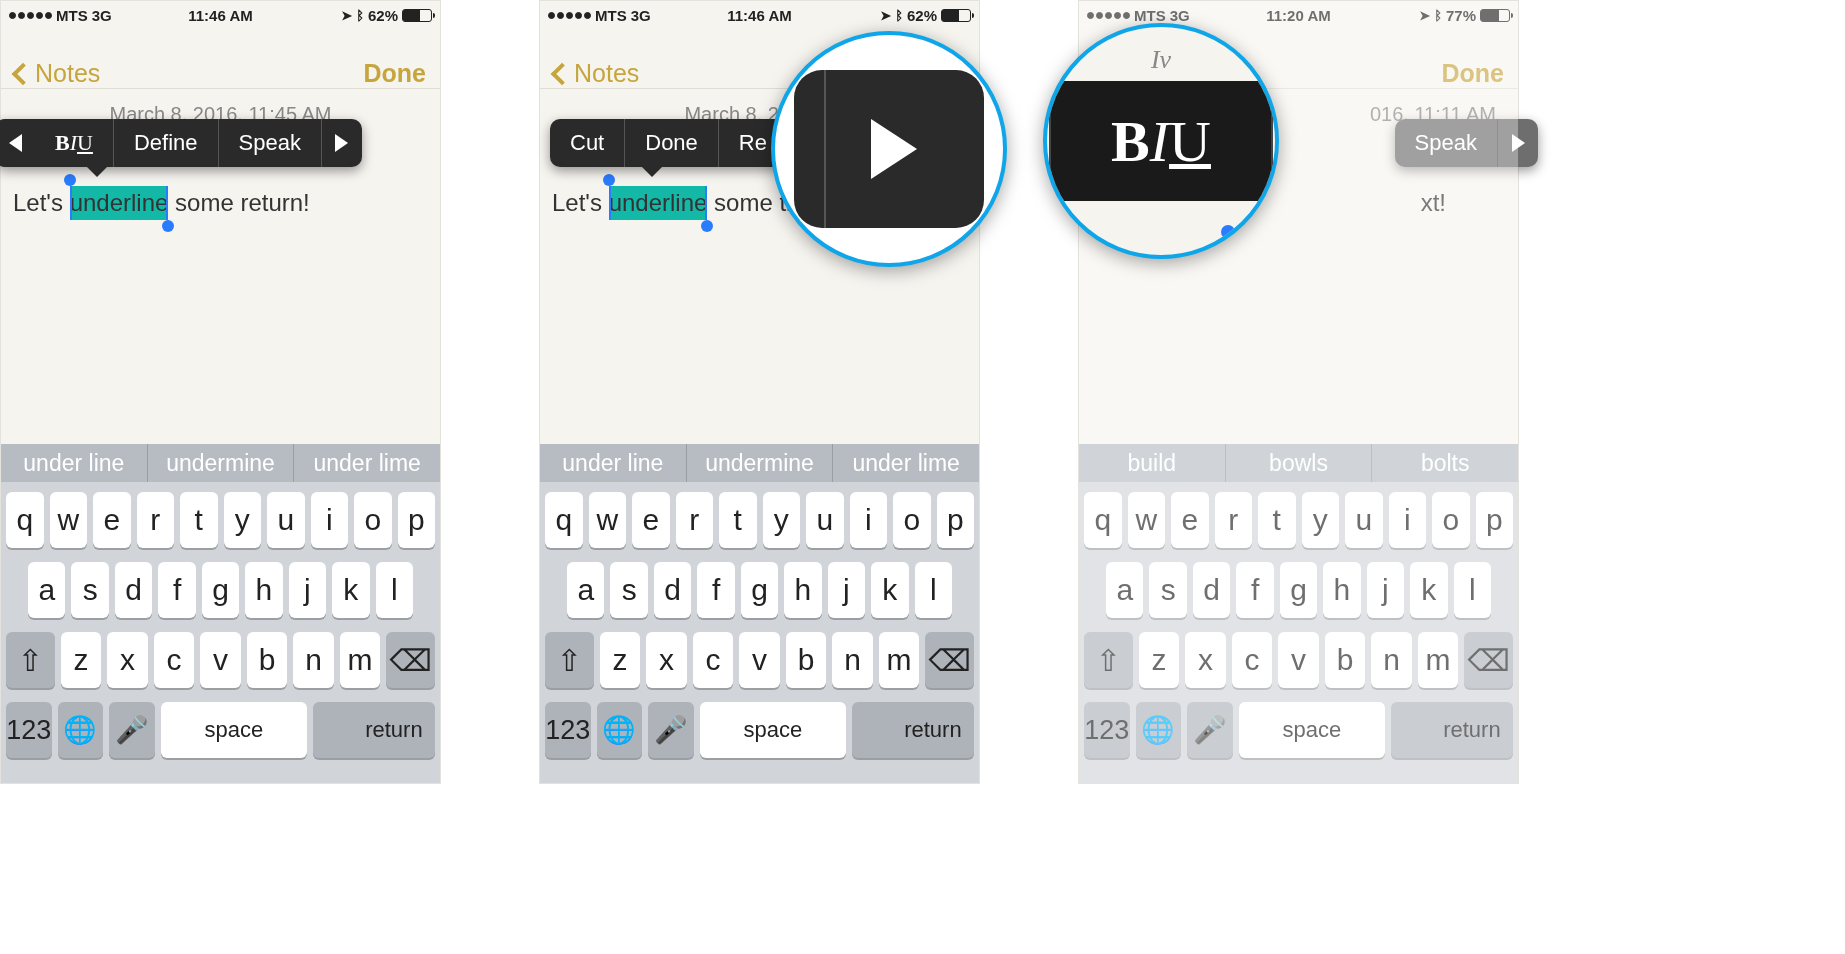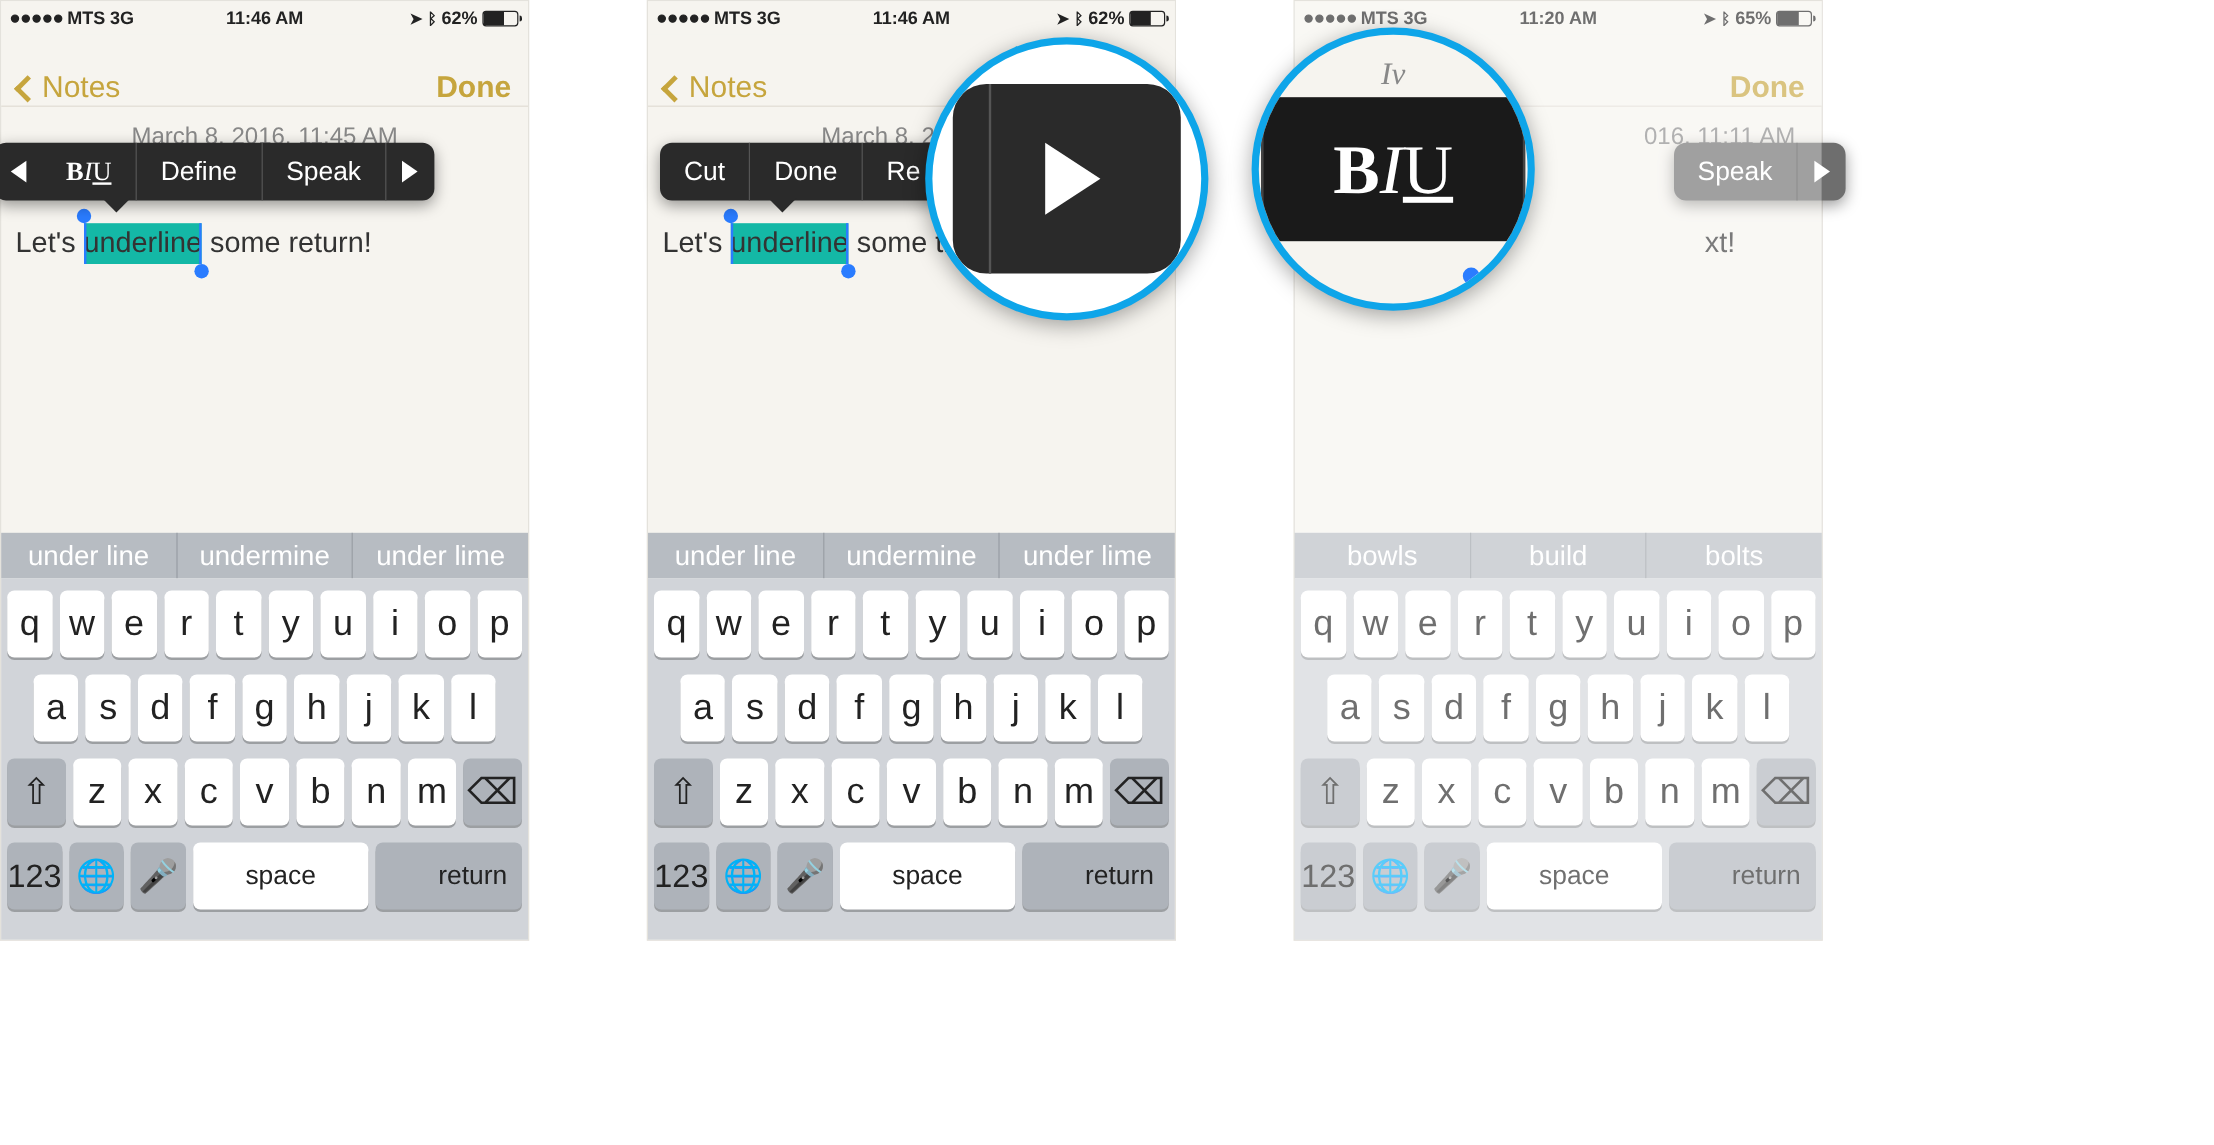--- a/index.html
+++ b/index.html
@@ -174,21 +174,21 @@
   }
   .key.mod { background: #aeb3ba; font-size: 27px; }
   .key.space { flex: 3.2; font-size: 22px; }
   .key.return { flex: 1.8; background:#aeb3ba; font-size: 22px; padding-left: 40px; }
   .key.shift, .key.bksp { flex: 1.2; background:#aeb3ba; }
   .krow.r2 { padding: 0 22px; }
   
   .magnifier {
     position: absolute;
     width: 236px; height: 236px;
-    border: 6px solid #0ea5e9;
+    border: 4px solid #0ea5e9;
     border-radius: 50%;
     background: #fff;
     box-shadow: 0 4px 18px rgba(0,0,0,0.35);
     z-index: 10;
     overflow: hidden;
     display:flex;align-items:center;justify-content:center;
   }
   .mag-dark {
     background: #2a2a2a;
     width: 190px;
@@ -438,21 +438,21 @@
           <span class="dot full"></span>
           <span class="dot full"></span>
       </div>
       <span>MTS</span>
       <span>3G</span>
     </div>
     <div class="status-center">11:20 AM</div>
     <div class="status-right">
       <span class="nav-icon">➤</span>
       <span class="bt-icon">ᛒ</span>
-      <span>65%</span>
+      <span>77%</span>
       <span class="battery">
           <span class="battery-fill" style="width:65%"></span>
         </span>
     </div>
   </div>
   <div class="nav-bar">
     <div class="back-btn" style="visibility:hidden">
       <span class="chevron-left"></span>
         <span></span>
     </div>
@@ -464,22 +464,22 @@
       <div class="ctx-item">Speak</div>
       <div class="ctx-arrow">
           <span class="tri-r"></span>
         </div>
     </div>
     <div class="note-text" style="margin-top:60px;text-align:right;padding-right:60px">
       <span>xt!</span>
     </div>
   </div>
   <div class="kbd-bar">
+    <div class="sugg">build</div>
     <div class="sugg">bowls</div>
-    <div class="sugg">build</div>
     <div class="sugg">bolts</div>
   </div>
   <div class="keyboard">
       <div class="krow">
         <div class="key ">q</div>
         <div class="key ">w</div>
         <div class="key ">e</div>
         <div class="key ">r</div>
         <div class="key ">t</div>
         <div class="key ">y</div>

